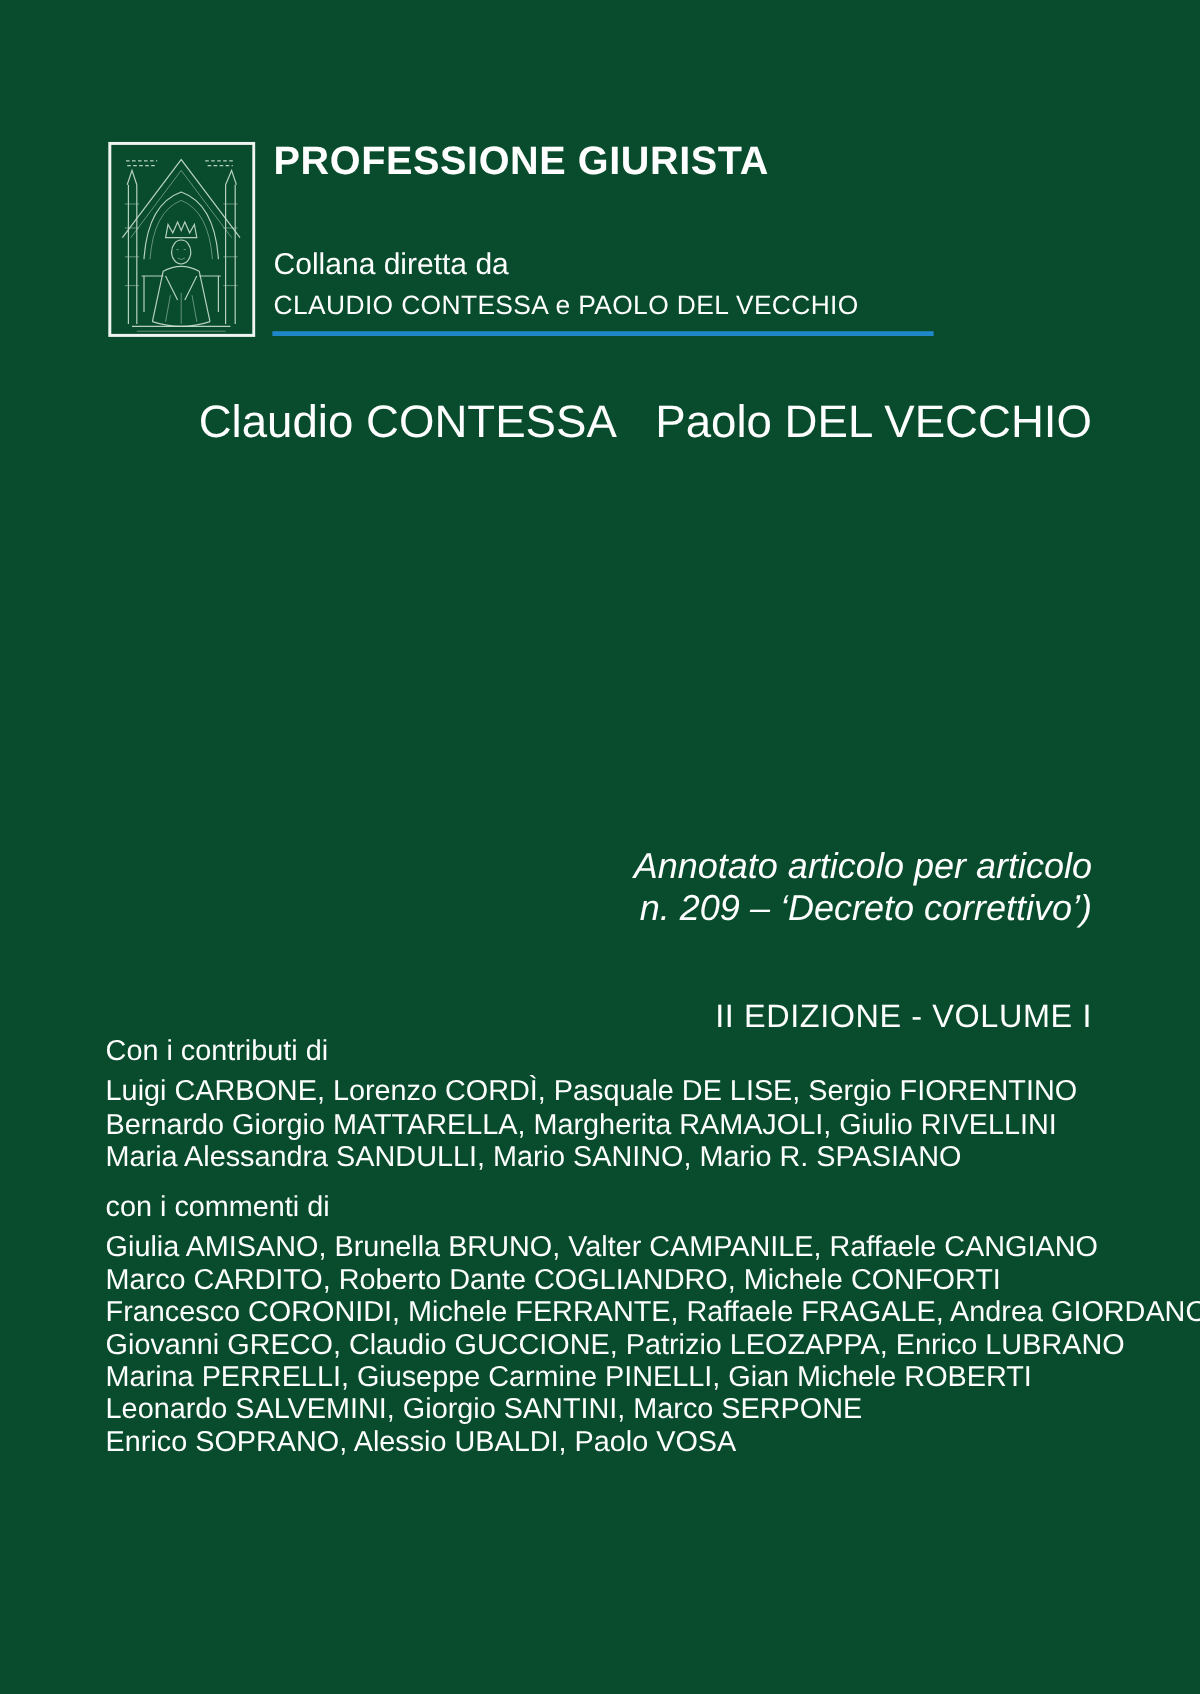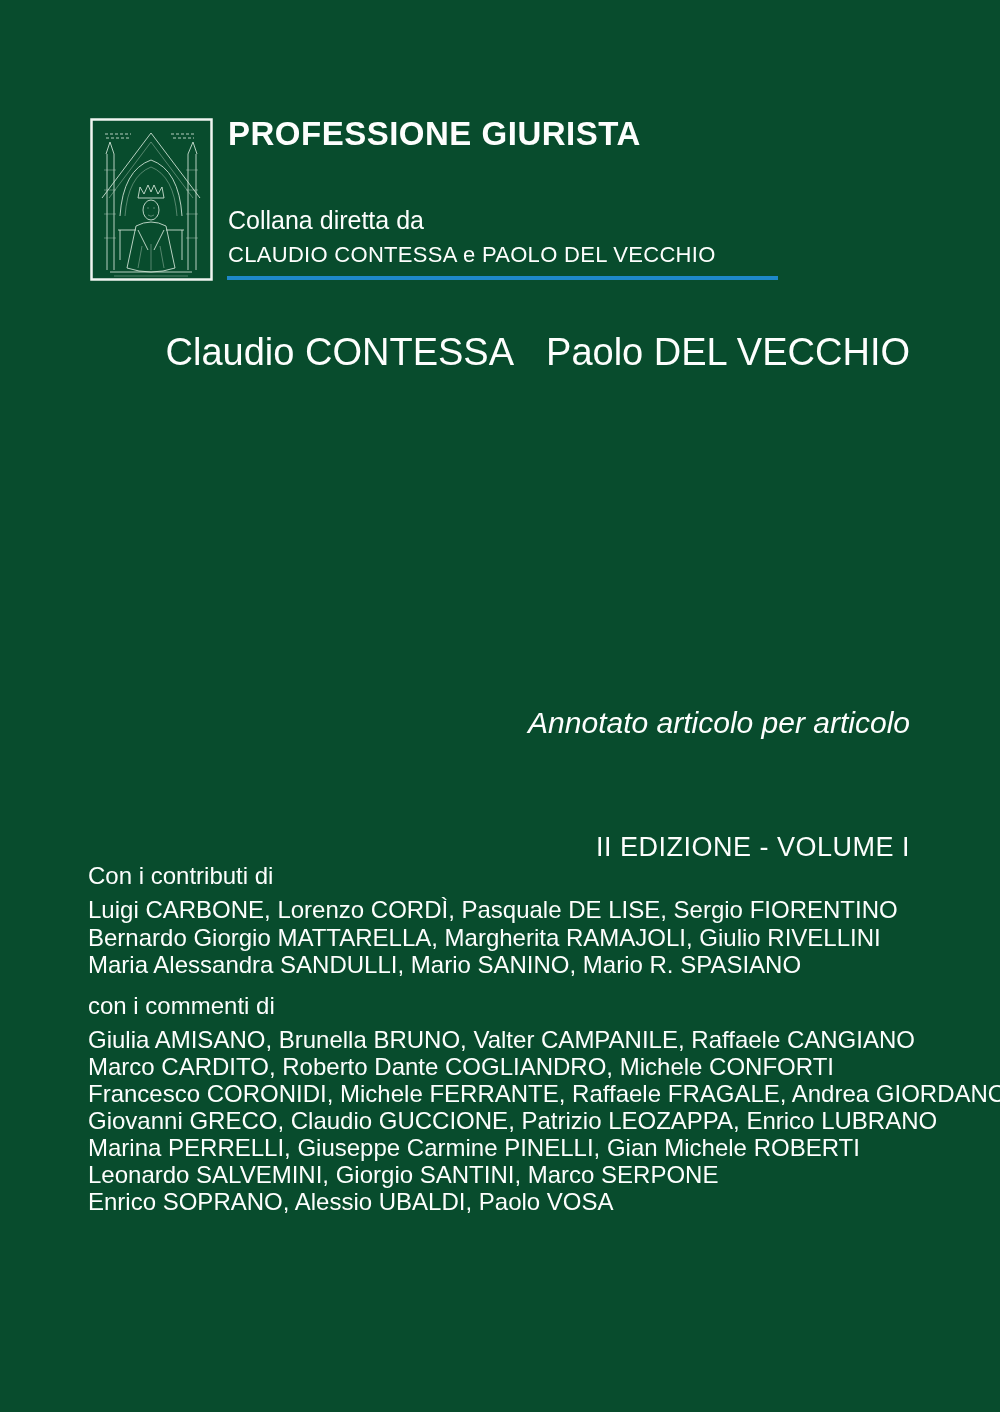--- a/index.html
+++ b/index.html
@@ -114,20 +114,21 @@
   <div class="series-name">PROFESSIONE GIURISTA</div>
   <div class="series-directedby">Collana diretta da</div>
   <div class="series-directors">CLAUDIO CONTESSA e PAOLO DEL VECCHIO</div>
   <div class="series-rule"></div>
 
   <div class="authors"><span>Claudio CONTESSA</span><span class="gap"></span><span>Paolo DEL VECCHIO</span></div>
 
 
   <div class="subtitle">
     <div>Annotato articolo per articolo</div>
+    <div>n. 209 – ‘Decreto correttivo’)</div>
   </div>
 
   <div class="edition">II EDIZIONE - VOLUME I</div>
 
   <div class="contrib">
     <div class="section-label">Con i contributi di</div>
     <div class="names">
       <div>Luigi CARBONE, Lorenzo CORDÌ, Pasquale DE LISE, Sergio FIORENTINO</div>
       <div>Bernardo Giorgio MATTARELLA, Margherita RAMAJOLI, Giulio RIVELLINI</div>
       <div>Maria Alessandra SANDULLI, Mario SANINO, Mario R. SPASIANO</div>

